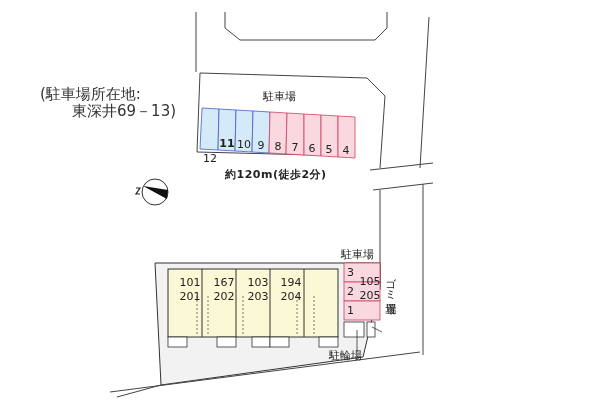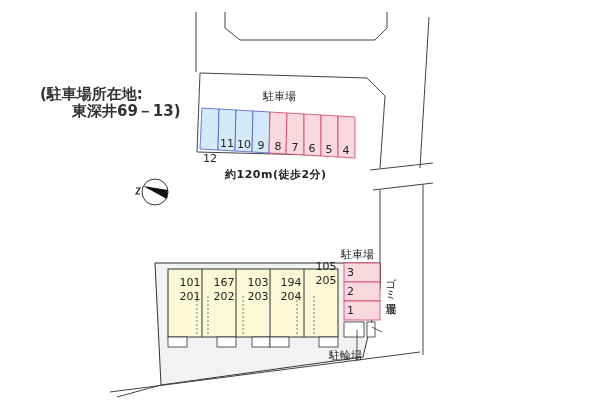--- a/index.html
+++ b/index.html
@@ -1,19 +1,19 @@
 <!DOCTYPE html>
 <html><head>
 <meta charset="utf-8">
 <style>
   html, body { margin: 0; padding: 0; background: #ffffff; }
   #map { position: relative; width: 600px; height: 400px; overflow: hidden; background: #fff; font-family: "DejaVu Sans", sans-serif; }
   svg { position: absolute; left: 0; top: 0; }
   .lbl { position: absolute; white-space: nowrap; color: #222; }
-  .addr { font-size: 15px; line-height: 17px; color: #333; font-weight: bold; }
+  .addr { font-size: 15px; line-height: 17px; color: #333; }
   .parking-title { font-size: 11px; }
   .walk { font-size: 11px; font-weight: bold; letter-spacing: 0.5px; }
   .slot-num { position: absolute; font-size: 11px; color: #222; text-align: center; width: 16px; }
   .unit { position: absolute; font-size: 11px; color: #222; line-height: 14px; text-align: center; width: 42px; }
   .vlabel { writing-mode: vertical-rl; font-size: 11px; }
 </style>
 </head>
 <body>
 
 <div id="map">
@@ -86,35 +86,35 @@
     <rect x="367" y="322" width="8" height="15" fill="#fff" stroke="#333" stroke-width="0.8"></rect>
     <line x1="357" y1="330" x2="357" y2="352" stroke="#333" stroke-width="0.8"></line>
     <line x1="372" y1="327" x2="382" y2="332" stroke="#333" stroke-width="0.8"></line>
   </svg>
 
   <div class="lbl addr" style="left:40px; top:86px;">(駐車場所在地:</div>
   <div class="lbl addr" style="left:72px; top:103px;">東深井69－13)</div>
 
   <div class="lbl parking-title" style="left:263px; top:89px;">駐車場</div>
   <div class="slot-num" style="left:202px; top:136px;margin-top:16px;">12</div>
-  <div class="slot-num" style="left:219px; top:137px;">11</div>
+  <div class="slot-num" style="left:219px; top:137px;font-weight:bold;">11</div>
   <div class="slot-num" style="left:236px; top:138px;">10</div>
   <div class="slot-num" style="left:253px; top:139px;">9</div>
   <div class="slot-num" style="left:270px; top:140px;">8</div>
   <div class="slot-num" style="left:287px; top:141px;">7</div>
   <div class="slot-num" style="left:304px; top:142px;">6</div>
   <div class="slot-num" style="left:321px; top:143px;">5</div>
   <div class="slot-num" style="left:338px; top:144px;">4</div>
   <div class="lbl walk" style="left:225px; top:167px;">約120m(徒歩2分)</div>
 
   <div class="unit" style="left:169px; top:276px;"><span>101</span><br><span>201</span></div>
   <div class="unit" style="left:203px; top:276px;"><span>167</span><br><span>202</span></div>
   <div class="unit" style="left:237px; top:276px;"><span>103</span><br><span>203</span></div>
   <div class="unit" style="left:270px; top:276px;"><span>194</span><br><span>204</span></div>
-  <div class="unit" style="left:305px; top:260px;"><span>105</span><br><span>205</span></div>
+  <div class="unit" style="left:305px; top:275px;padding-left:44px;"><span>105</span><br><span>205</span></div>
 
   <div class="lbl parking-title" style="left:341px; top:247px;">駐車場</div>
   <div class="lbl" style="left:347px; top:266px; font-size:11px;">3</div>
   <div class="lbl" style="left:347px; top:285px; font-size:11px;">2</div>
   <div class="lbl" style="left:347px; top:304px; font-size:11px;">1</div>
 
   <div class="lbl" style="left:329px; top:348px; font-size:11px;">駐輪場</div>
   <div class="lbl vlabel" style="left:382px; top:270px;">ゴミ置場</div>
 </div>
 

